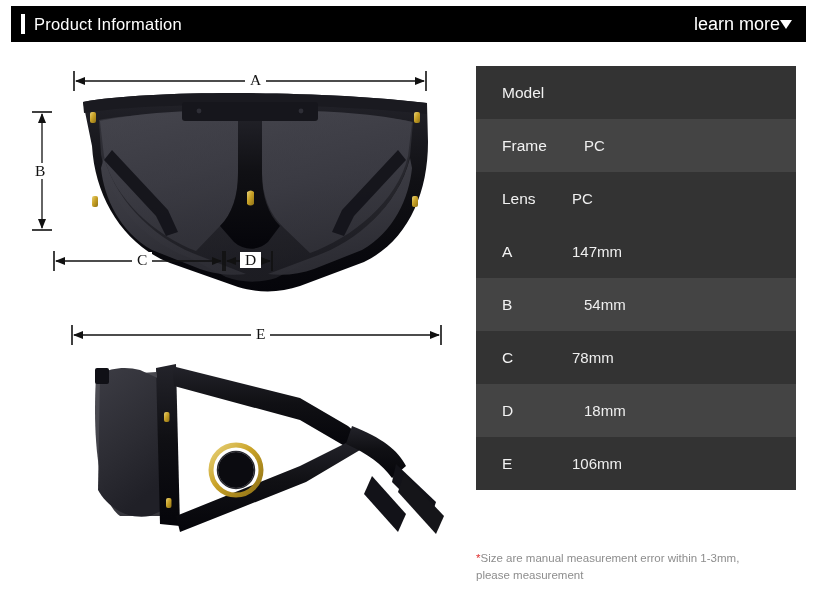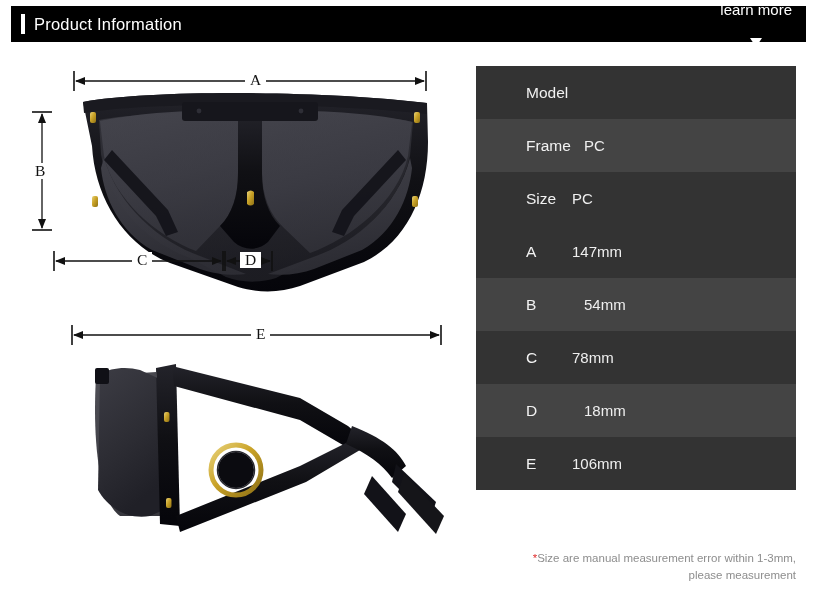--- a/index.html
+++ b/index.html
@@ -39,27 +39,26 @@
     color: #ffffff;
     font-size: 16.5px;
     letter-spacing: .2px;
     margin-left: 9px;
     white-space: nowrap;
   }
   .header-spacer { flex: 1 1 auto; }
   .learn-more {
     display: flex;
     align-items: center;
-    gap: 20px;
+    gap: 0;
     color: #ffffff;
-    font-size: 15px;
+    font-size: 18px;
     margin-right: 14px;
     white-space: nowrap;
     cursor: pointer;
-    flex-direction: column;
   }
   .caret-down {
     width: 0; height: 0;
     border-left: 6px solid transparent;
     border-right: 6px solid transparent;
     border-top: 9px solid #ffffff;
     display: inline-block;
   }
 
   
@@ -90,36 +89,35 @@
   .spec-row {
     height: 53px;
     display: flex;
     align-items: center;
     color: #ffffff;
   }
   .spec-row.dark  { background: #333333; }
   .spec-row.light { background: #444444; gap: 12px; }
   .spec-key {
     width: 96px;
-    padding-left: 50px;
+    padding-left: 26px;
     box-sizing: border-box;
     font-size: 15.5px;
     color: #f2f2f2;
   }
   .spec-val {
     font-size: 15px;
     color: #efefef;
     text-align: right;
   }
   .footnote {
     position: absolute;
     left: 476px;
     top: 550px;
     width: 320px;
-    text-align: right;
     font-size: 11.5px;
     line-height: 1.45;
     color: #8d8d8d;
   }
   .footnote .star { color: #e03030; }
 </style>
 </head>
 <body>
 
 <div class="header-bar">
@@ -283,21 +281,21 @@
 <div class="spec-table">
   <div class="spec-row dark">
     <div class="spec-key">Model</div>
     <div class="spec-val"></div>
   </div>
   <div class="spec-row light">
     <div class="spec-key">Frame</div>
     <div class="spec-val">PC</div>
   </div>
   <div class="spec-row dark">
-    <div class="spec-key">Size</div>
+    <div class="spec-key">Lens</div>
     <div class="spec-val">PC</div>
   </div>
   <div class="spec-row dark">
     <div class="spec-key">A</div>
     <div class="spec-val">147mm</div>
   </div>
   <div class="spec-row light">
     <div class="spec-key">B</div>
     <div class="spec-val">54mm</div>
   </div>

